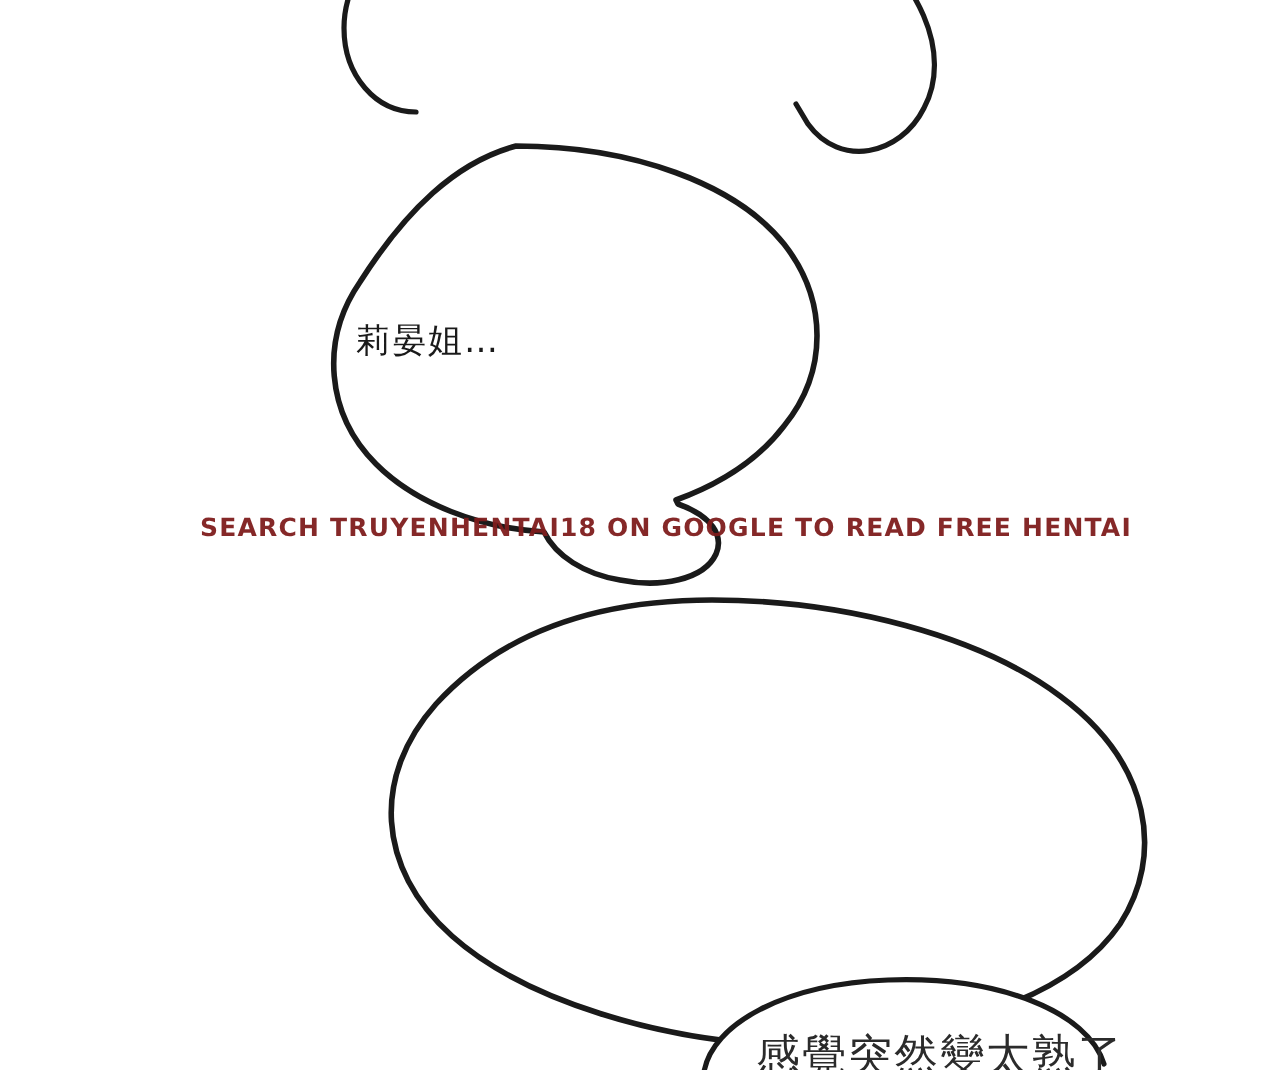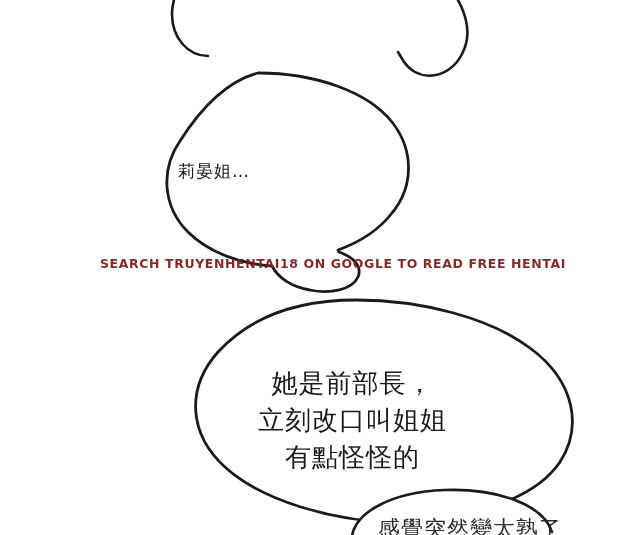--- a/index.html
+++ b/index.html
@@ -100,22 +100,19 @@
              C 330 521 262 500 226 468
              C 188 434 186 388 218 352
              C 252 315 300 300 356 300 Z" fill="#ffffff" stroke="#1a1a1a" stroke-width="2.8" stroke-linejoin="round"></path>
 
     <path d="M 352 536 C 356 512 392 492 444 490 C 500 488 544 506 552 532" fill="#ffffff" stroke="#1a1a1a" stroke-width="2.6" stroke-linecap="round"></path>
   </svg>
 
   <div class="text-layer">
     <div class="bubble-text" id="bubble-text-1">莉晏姐…</div>
 
-    <div class="bubble-text" id="bubble-text-2">她是前部長，
-立刻改口叫姐姐
-有點怪怪的</div>
 
     <div class="bubble-text" id="bubble-text-3">感覺突然變太熟了</div>
   </div>
 
   <div class="watermark">SEARCH TRUYENHENTAI18 ON GOOGLE TO READ FREE HENTAI</div>
 
 </div>
 
 </body></html>

